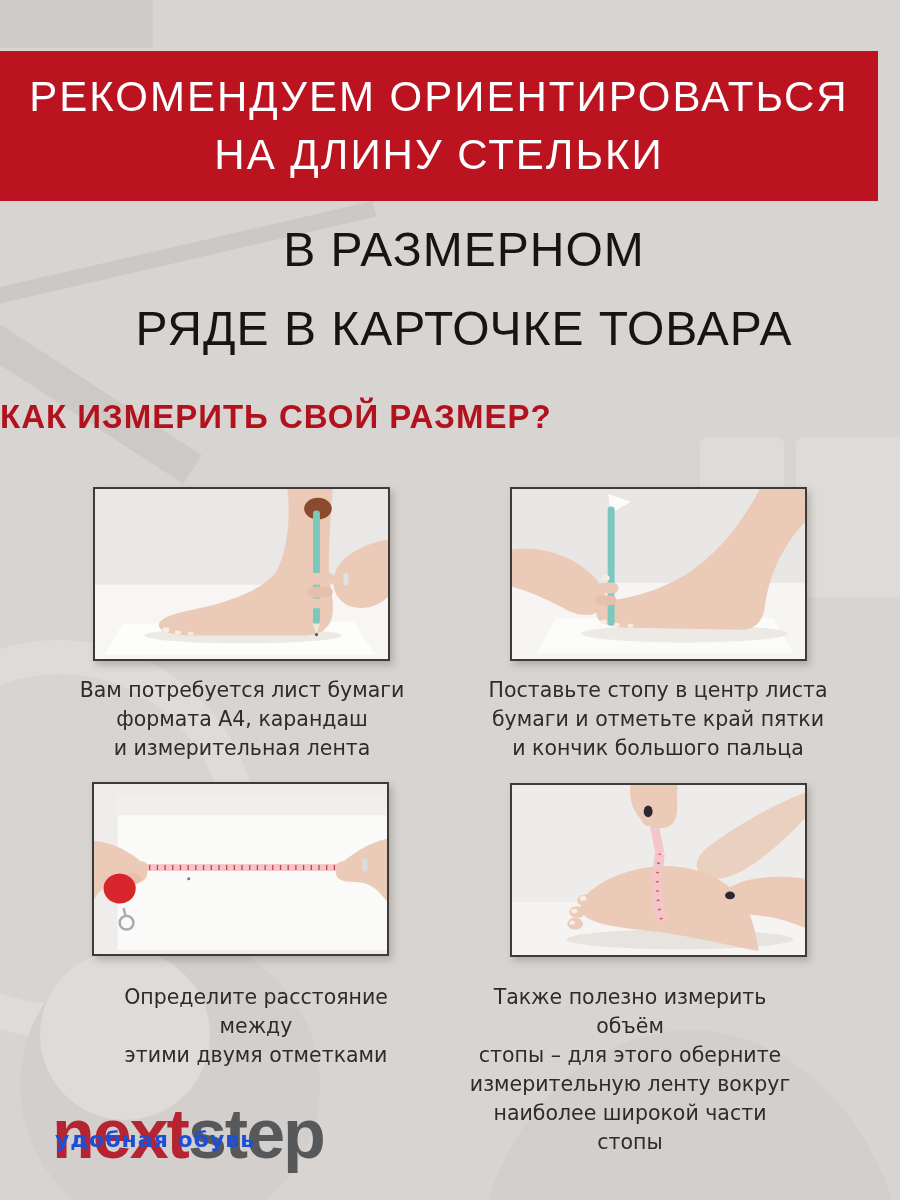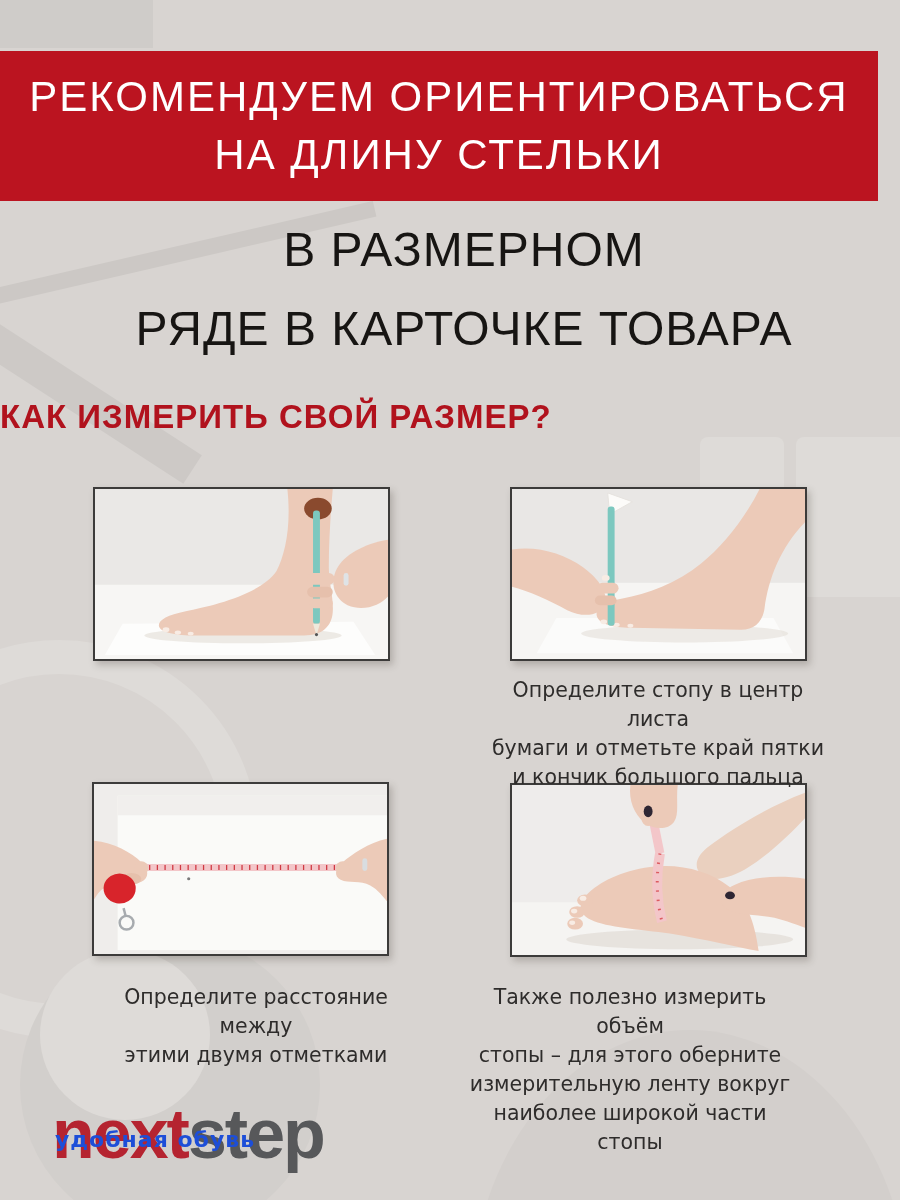--- a/index.html
+++ b/index.html
@@ -172,21 +172,24 @@
       <path d="M150,70 C146,92 146,116 152,140" stroke="var(--tape-pink)" stroke-width="10" fill="none"></path>
       <path d="M150,70 C146,92 146,116 152,140" stroke="#dc5a60" stroke-width="3" fill="none" stroke-dasharray="1.5 8"></path>
       <path d="M120,0 C118,16 124,30 134,38 C144,46 158,46 164,38 C170,30 166,16 168,0 Z" fill="#eccab8"></path>
       <ellipse cx="138" cy="33" rx="7" ry="9" fill="#eccab8"></ellipse>
       <ellipse cx="138" cy="27" rx="4.5" ry="6" fill="#2e2633"></ellipse>
       <path d="M297,96 C270,92 244,94 226,102 C212,108 208,118 216,126 C226,134 248,132 266,136 C278,139 290,144 297,146 Z" fill="#eccab8"></path>
       <ellipse cx="221" cy="113" rx="5" ry="4" fill="#2e2633"></ellipse>
     </svg>
   </figure>
 
-  <figcaption class="caption c2">Определите стопу в центр листа
+  <figcaption class="caption c1">Вам потребуется лист бумаги
+формата А4, карандаш
+и измерительная лента</figcaption>
+  <figcaption class="caption c2">Поставьте стопу в центр листа
 бумаги и отметьте край пятки
 и кончик большого пальца</figcaption>
   <figcaption class="caption c3">Определите расстояние между
 этими двумя отметками</figcaption>
   <figcaption class="caption c4">Также полезно измерить объём
 стопы – для этого оберните
 измерительную ленту вокруг
 наиболее широкой части стопы</figcaption>
 
   <footer>

